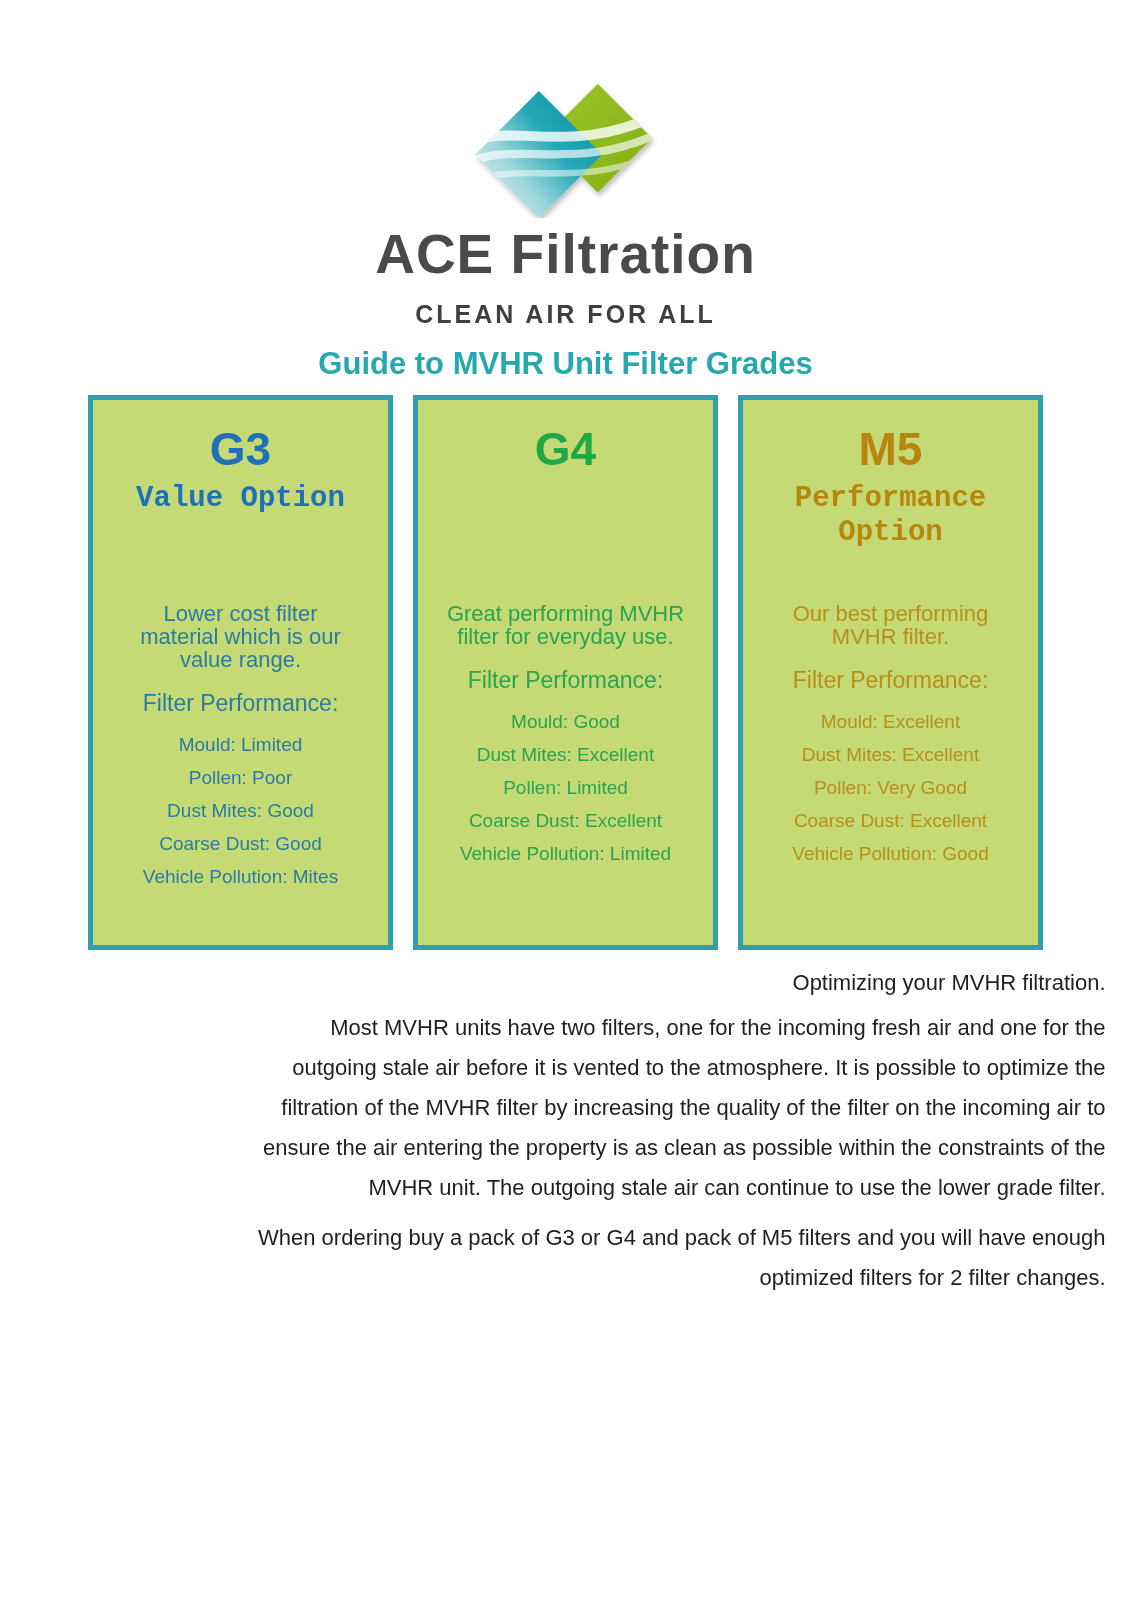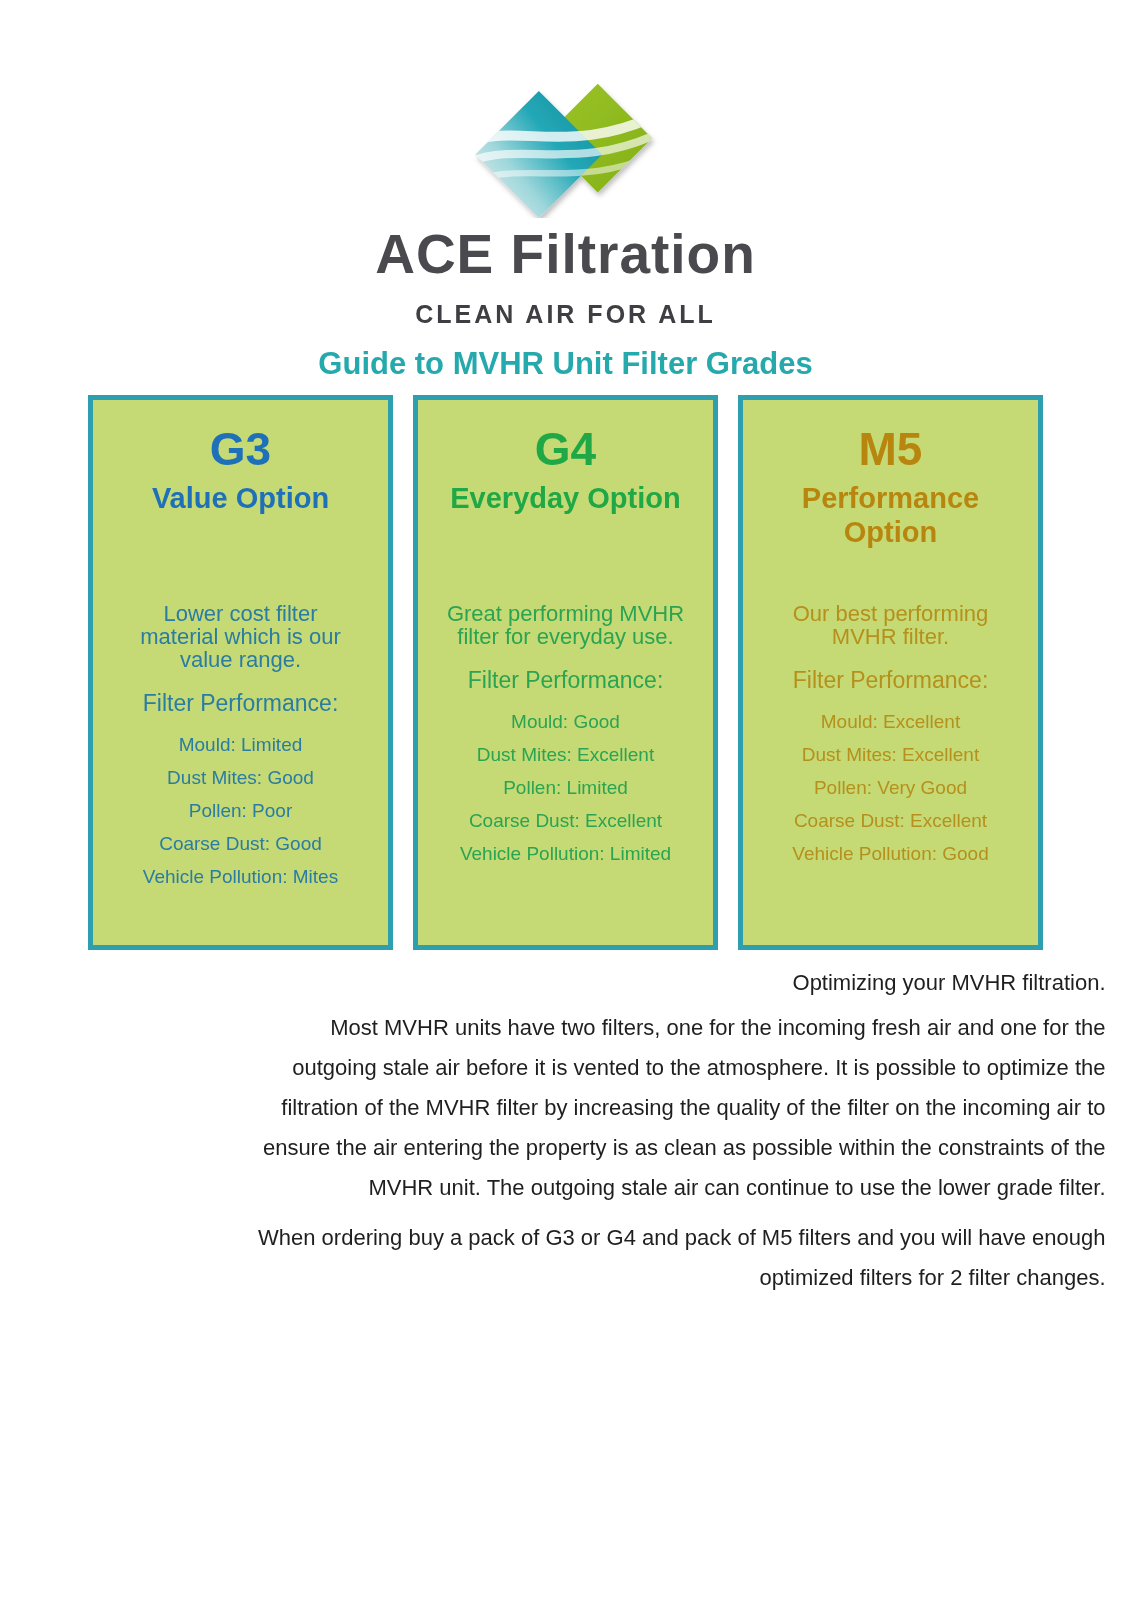--- a/index.html
+++ b/index.html
@@ -44,20 +44,21 @@
   .card-head { height:178px; }
   .grade {
     font-size:46px; font-weight:bold; line-height:1.1;
     color:var(--accent);
   }
   .option {
     margin-top:8px;
     font-size:29px; font-weight:bold; line-height:1.15;
     color:var(--accent);
     white-space:pre-line;
+    font-family:Liberation Mono, monospace;
   }
   .intro {
     font-size:22px; line-height:23px;
     white-space:pre-line;
   }
   .fp { margin-top:19px; font-size:23px; }
   .perf { margin-top:11px; font-size:19px; }
   .perf-line { line-height:33px; }
   .footer {
     margin-top:18px;
@@ -119,31 +120,30 @@
       <div class="card-head">
         <div class="grade">G3</div>
         <div class="option">Value Option</div>
       </div>
       <div class="intro">Lower cost filter
 material which is our
 value range.</div>
       <div class="fp">Filter Performance:</div>
       <div class="perf">
         <div class="perf-line">Mould: Limited</div>
+        <div class="perf-line">Pollen: Poor</div>
         <div class="perf-line">Dust Mites: Good</div>
-        <div class="perf-line">Pollen: Poor</div>
         <div class="perf-line">Coarse Dust: Good</div>
         <div class="perf-line">Vehicle Pollution: Mites</div>
       </div>
     </article>
 
     <article class="card" id="card1" style="--accent: #1fa845; --body: #2aa452;">
       <div class="card-head">
         <div class="grade">G4</div>
-        <div class="option">Everyday Option</div>
       </div>
       <div class="intro">Great performing MVHR
 filter for everyday use.</div>
       <div class="fp">Filter Performance:</div>
       <div class="perf">
         <div class="perf-line">Mould: Good</div>
         <div class="perf-line">Dust Mites: Excellent</div>
         <div class="perf-line">Pollen: Limited</div>
         <div class="perf-line">Coarse Dust: Excellent</div>
         <div class="perf-line">Vehicle Pollution: Limited</div>

